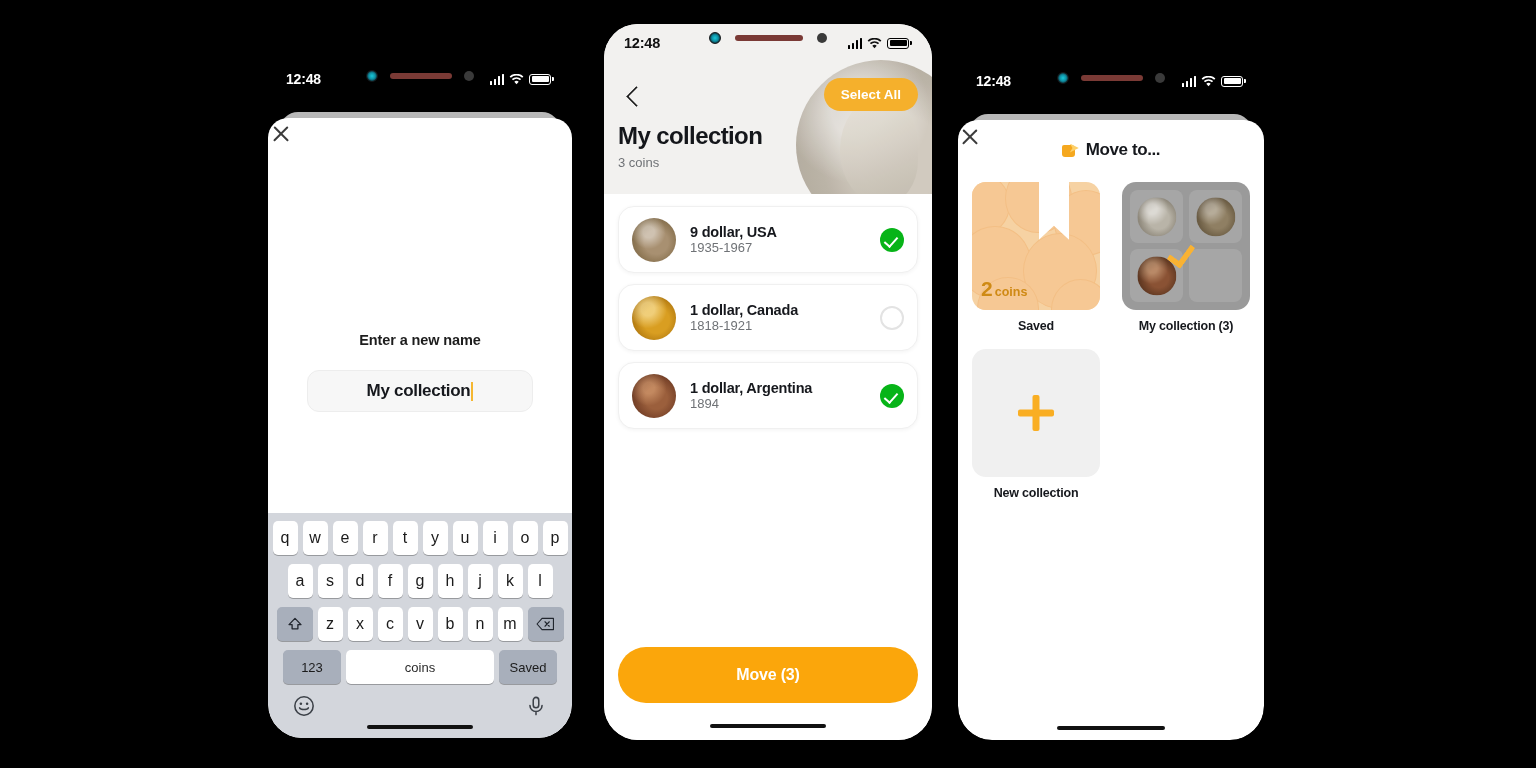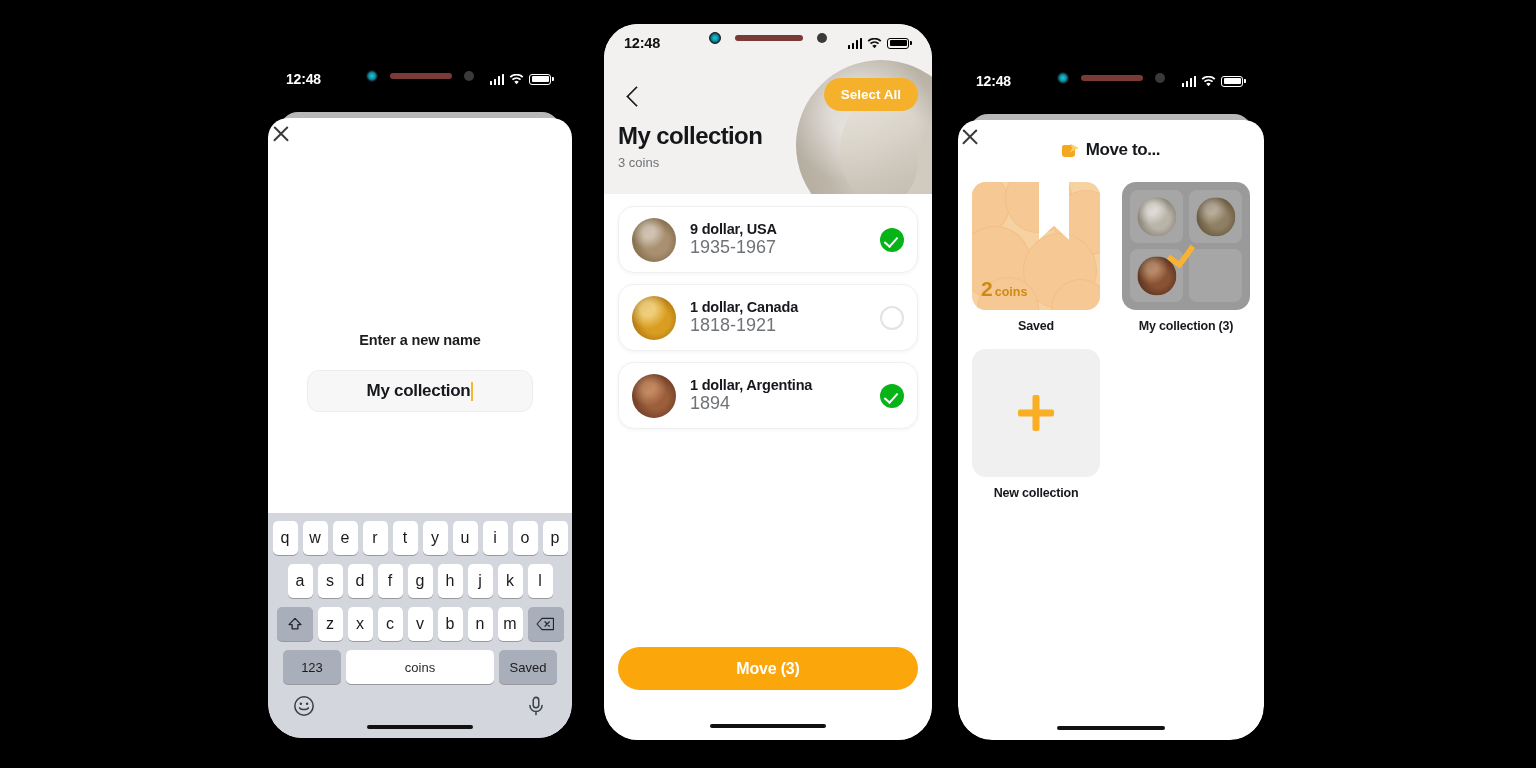--- a/index.html
+++ b/index.html
@@ -184,34 +184,34 @@
       radial-gradient(circle at 36% 30%, rgba(255,238,180,.6) 0 16%, rgba(255,255,255,0) 46%),
       radial-gradient(circle at 55% 55%, #d99e21 0 38%, #b87f13 65%, #8e600c 100%);
   }
   .coin-argentina {
     background:
       radial-gradient(circle at 38% 32%, rgba(255,200,150,.4) 0 14%, rgba(255,255,255,0) 44%),
       radial-gradient(circle at 55% 55%, #9b5f3c 0 32%, #7a442a 62%, #4c2a1a 100%);
   }
   .coin-meta { flex: 1 1 auto; padding-left: 14px; }
   .coin-name { font-size: 14.5px; font-weight: bold; color: #16181d; letter-spacing: -0.2px; }
-  .coin-years { font-size: 18px; color: #6f7276; margin-top: 0; }
+  .coin-years { font-size: 13px; color: #6f7276; margin-top: 0; }
   .chk { width: 24px; height: 24px; border-radius: 50%; flex: 0 0 auto; position: relative; }
   .chk.on { background: #07b418; }
   .chk.on:before{
     content:""; position:absolute; left: 7px; top: 6px; width: 6px; height: 11px;
     border-right: 2.4px solid #fff; border-bottom: 2.4px solid #fff;
     transform: rotate(42deg);
   }
   .chk.off { border: 2px solid #e3e3e3; background: #fff; }
 
   .p2-cta-wrap { position: absolute; left: 0; right: 0; bottom: 0; height: 110px;
                  background:#fff; border-radius: 0 0 34px 34px; }
   .move-btn {
-    position: absolute; left: 14px; right: 14px; top: 17px; height: 43px;
+    position: absolute; left: 14px; right: 14px; top: 17px; height: 56px;
     background: #fba60b; border: none; border-radius: 28px;
     color: #ffffff; font-size: 16px; font-weight: bold;
     font-family: "Liberation Sans", sans-serif; cursor: pointer; letter-spacing: -0.2px;
   }
 
   
   #phone3 { left: 958px; top: 64px; width: 306px; height: 676px; }
   #phone3 .phone-body { background:#000; }
   .p3-behind {
     position: absolute; left: 12px; right: 12px; top: 50px; height: 40px;

